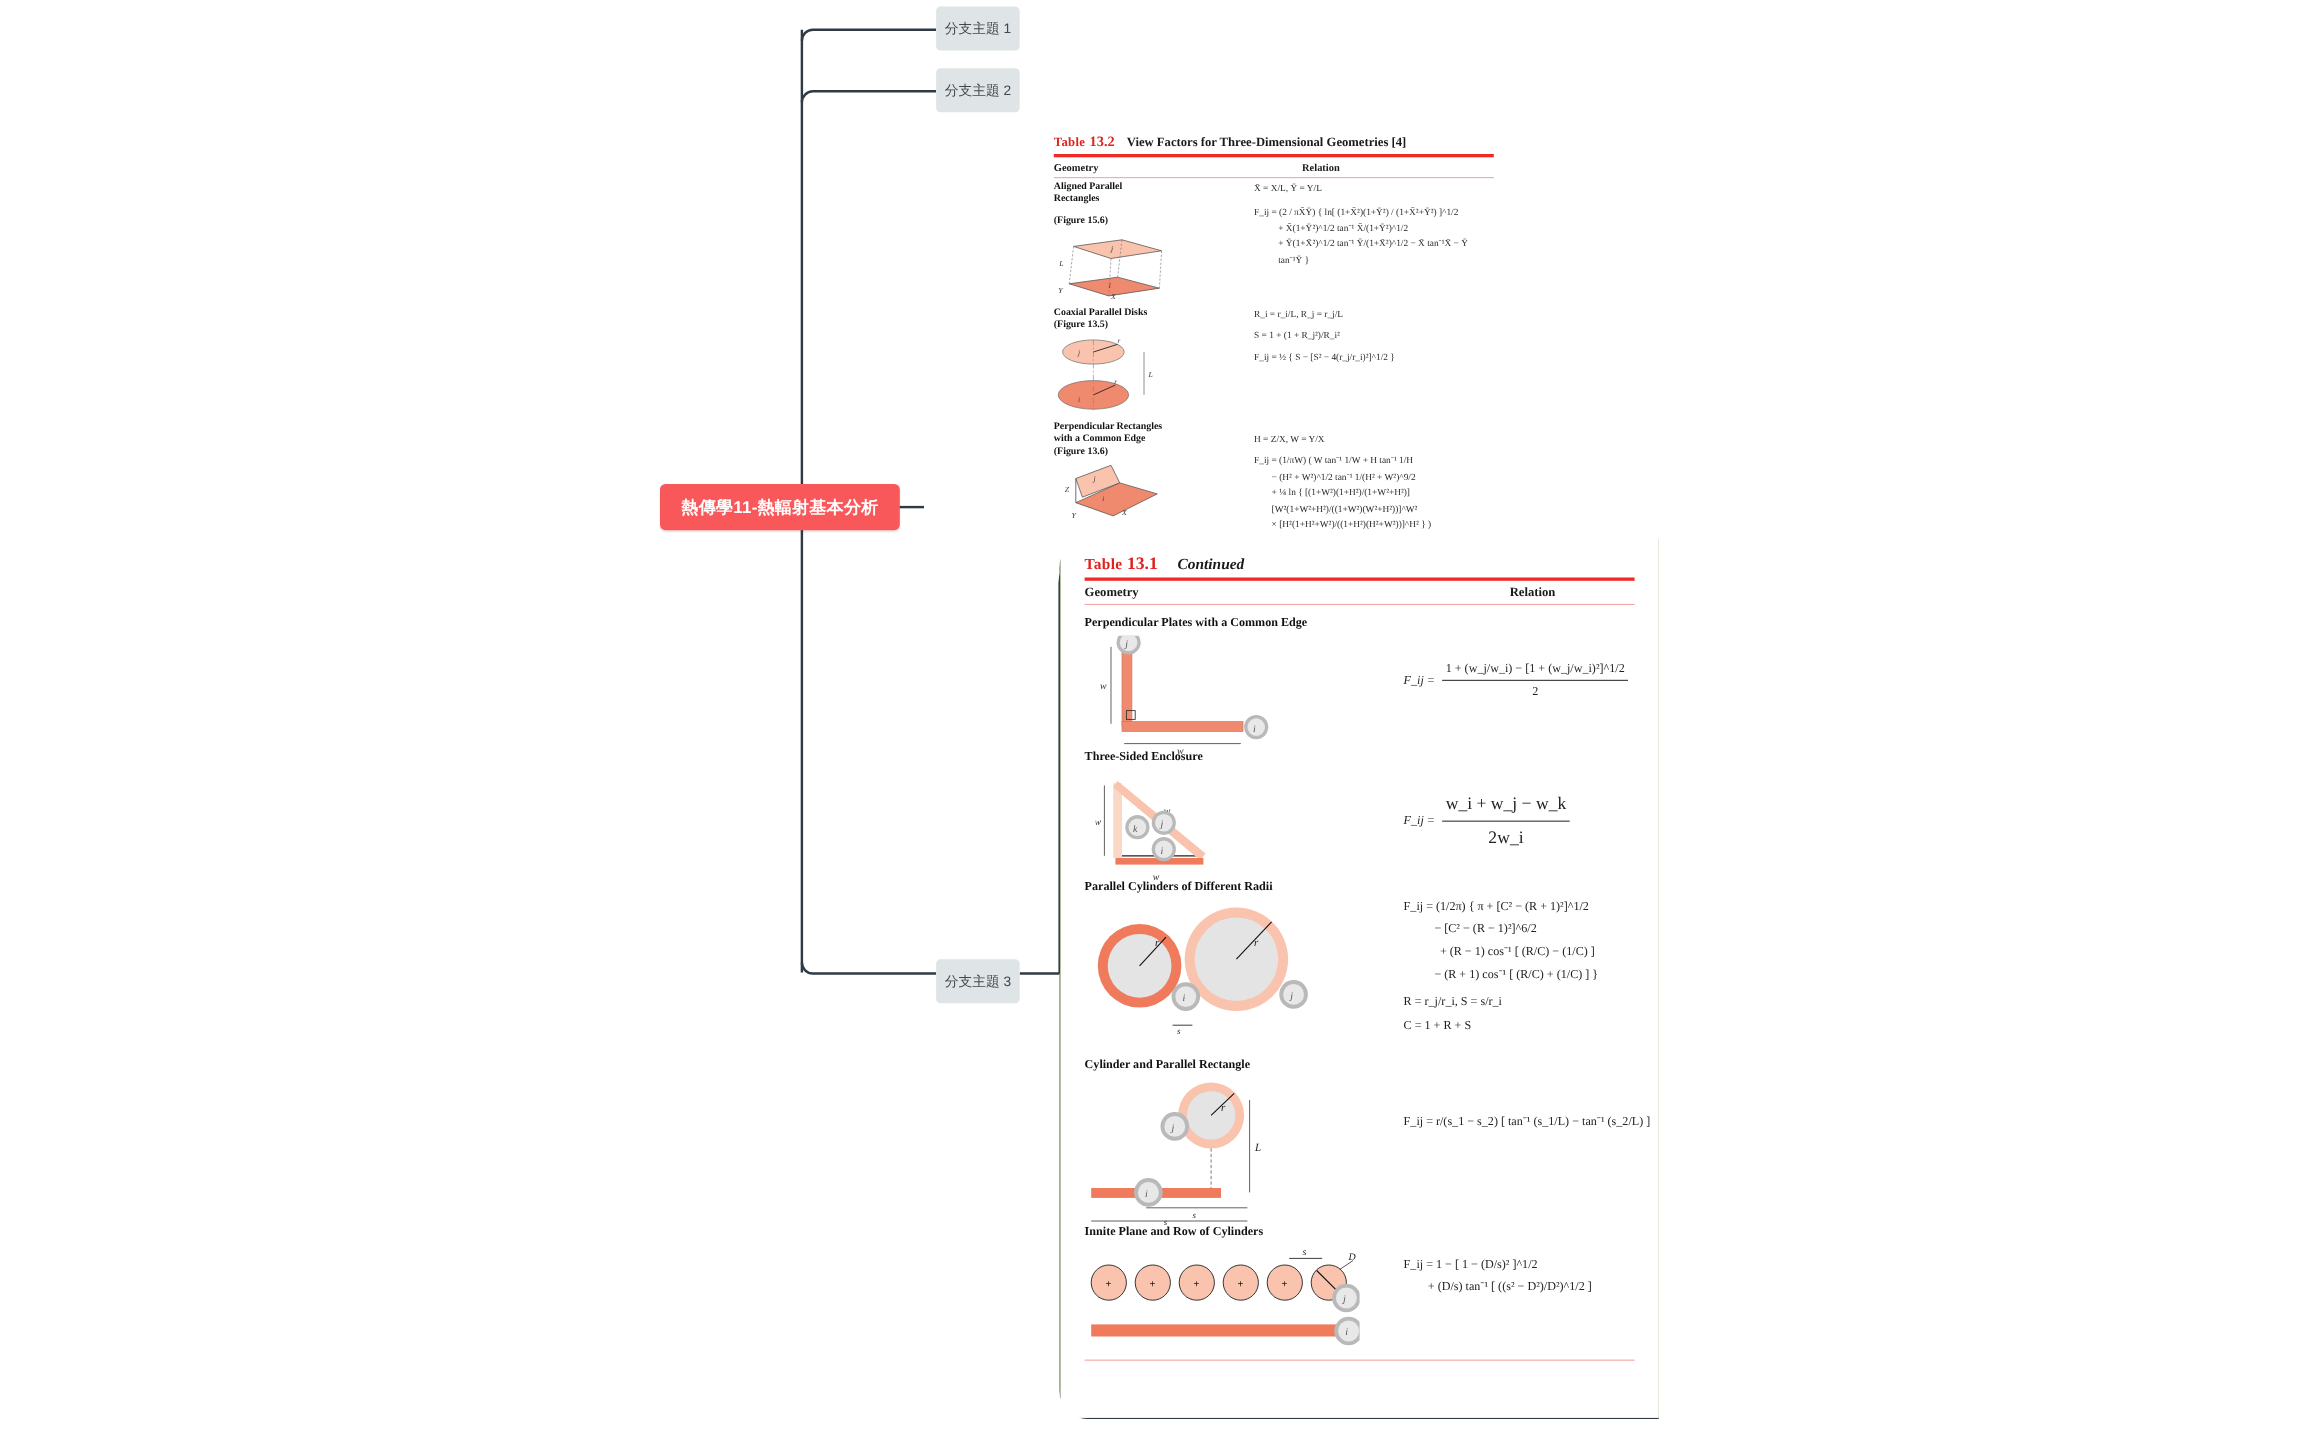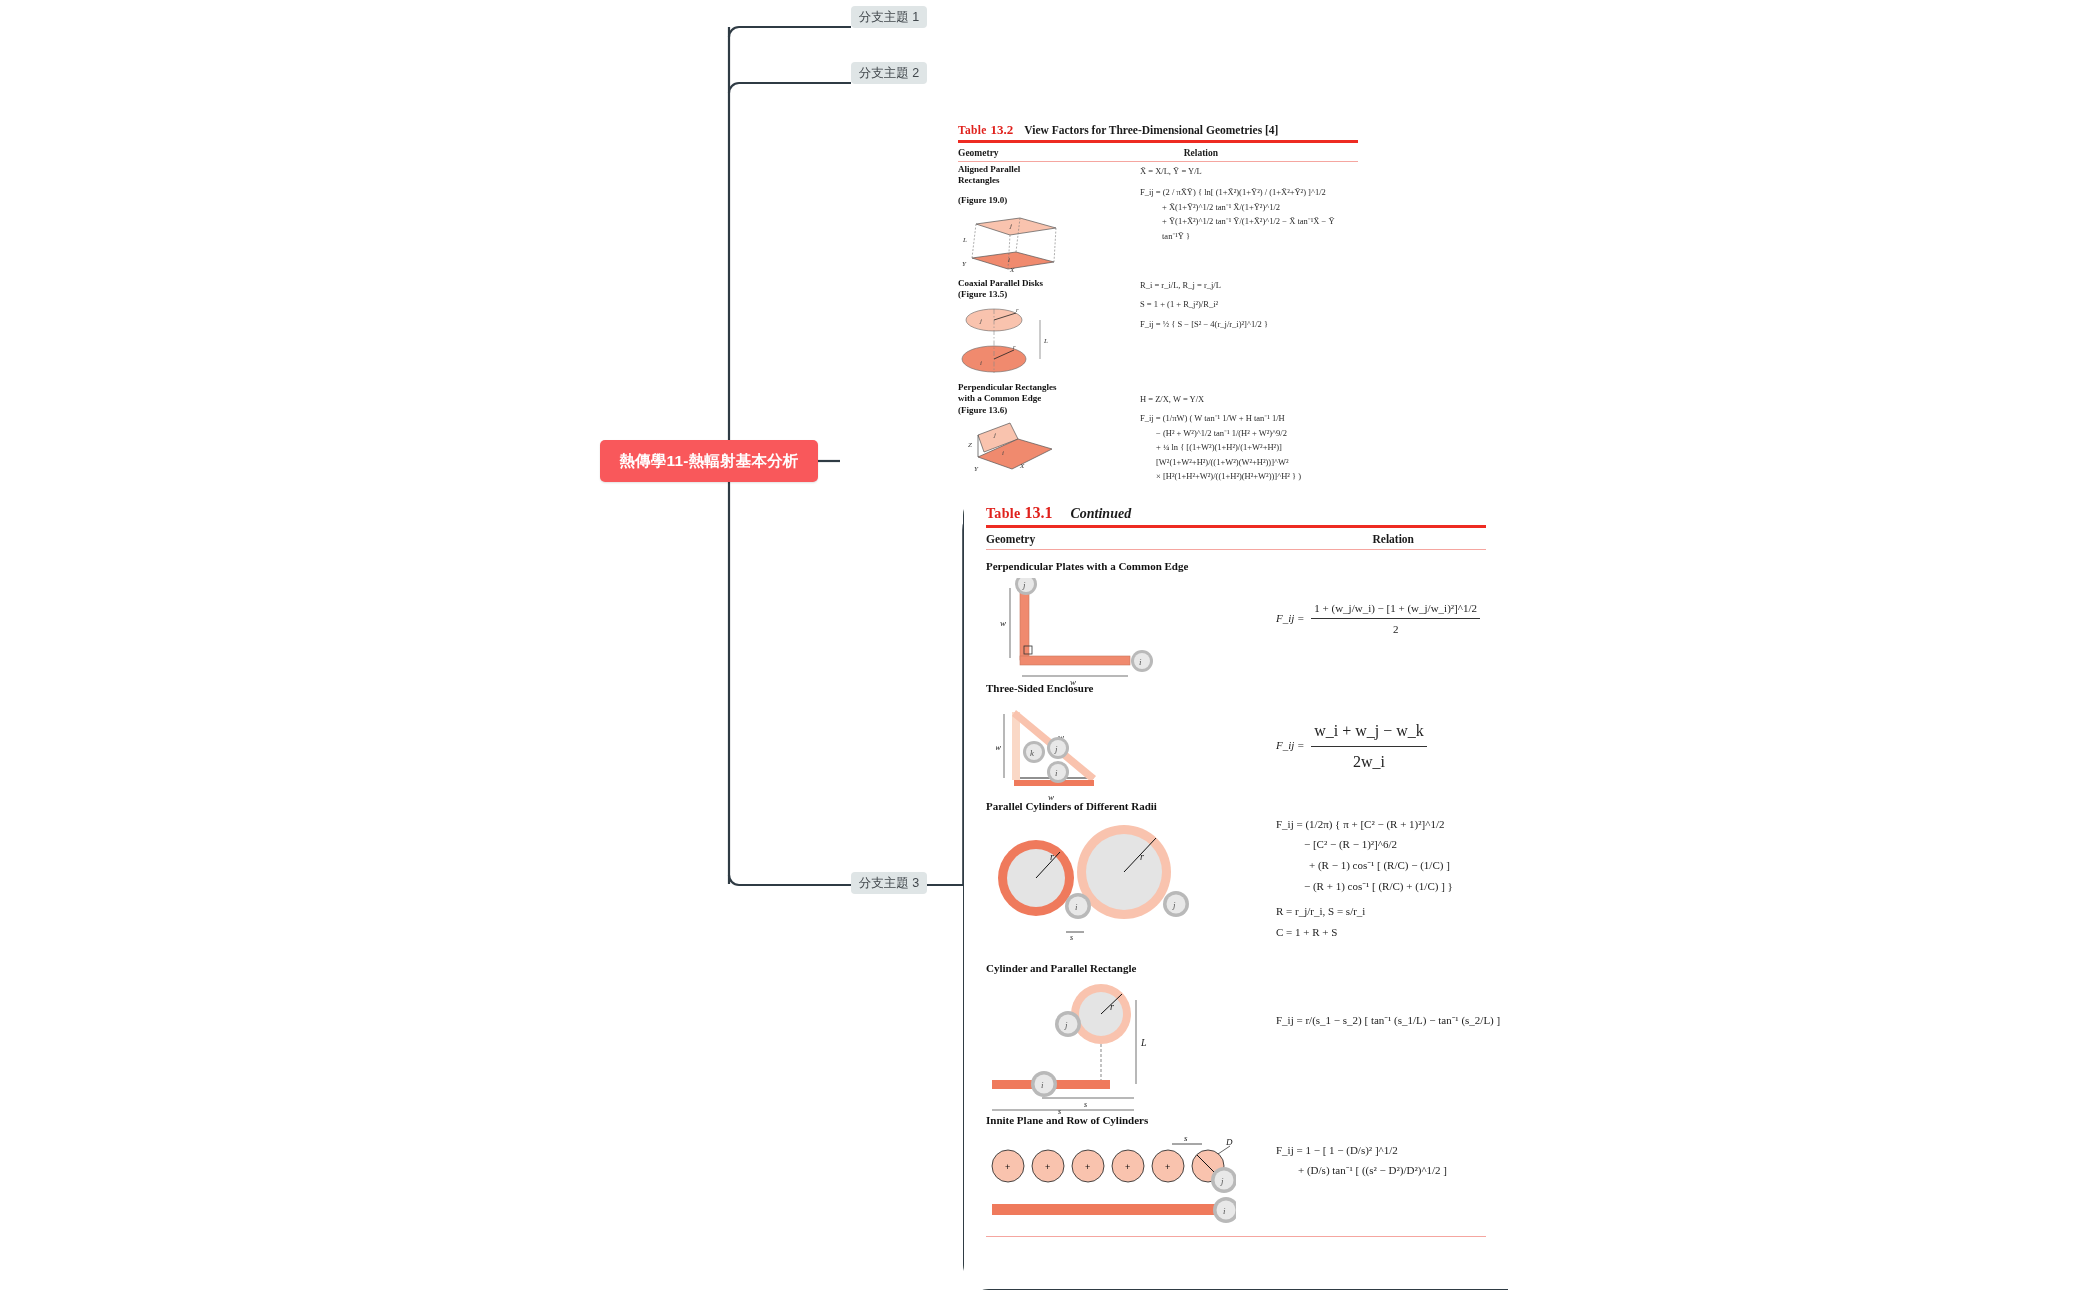--- a/index.html
+++ b/index.html
@@ -35,21 +35,21 @@
 
   
   .branch-node {
     position: absolute;
     background: #dfe5e6;
     border-radius: 4px;
     display: flex; align-items: center; justify-content: center;
     color: #41474c;
     font-size: 12.5px;
     padding: 0 10px;
-    height: 22px;
+    height: 40px;
     white-space: nowrap;
   }
   #branch-1 { left: 851px; top: 6px;   width: 76px; }
   #branch-2 { left: 851px; top: 62px;  width: 76px; }
   #branch-3 { left: 851px; top: 872px; width: 76px; }
 
   
   .img-node {
     position: absolute;
     left: 958px; top: 108px;
@@ -137,21 +137,21 @@
           <span class="colhead">Geometry</span>
           <span class="colhead" style="margin-right:140px;">Relation</span>
         </div>
         <div class="rule-thin"></div>
       </div>
 
       <div style="position:absolute;left:0;top:44px;width:175px;">
         <div class="geomlabel">
           <div>Aligned Parallel</div>
           <div>Rectangles</div>
-          <div style="margin-top:8px;">(Figure 19.0)</div>
+          <div style="margin-top:8px;">(Figure 15.6)</div>
         </div>
 
         <div style="position:relative;height:62px;margin-top:4px;">
           <svg width="120" height="62" viewBox="0 0 120 62">
             <polygon points="18,14 62,8 98,18 52,25" fill="#f9c3ae" stroke="#555" stroke-width=".7"></polygon>
             <polygon points="14,48 58,42 96,52 50,59" fill="#f08a6e" stroke="#555" stroke-width=".7"></polygon>
             <line x1="18" y1="14" x2="14" y2="48" stroke="#777" stroke-width=".6" stroke-dasharray="2,1.6"></line>
             <line x1="62" y1="8" x2="58" y2="42" stroke="#777" stroke-width=".6" stroke-dasharray="2,1.6"></line>
             <line x1="98" y1="18" x2="96" y2="52" stroke="#777" stroke-width=".6" stroke-dasharray="2,1.6"></line>
             <line x1="52" y1="25" x2="50" y2="59" stroke="#777" stroke-width=".6" stroke-dasharray="2,1.6"></line>

